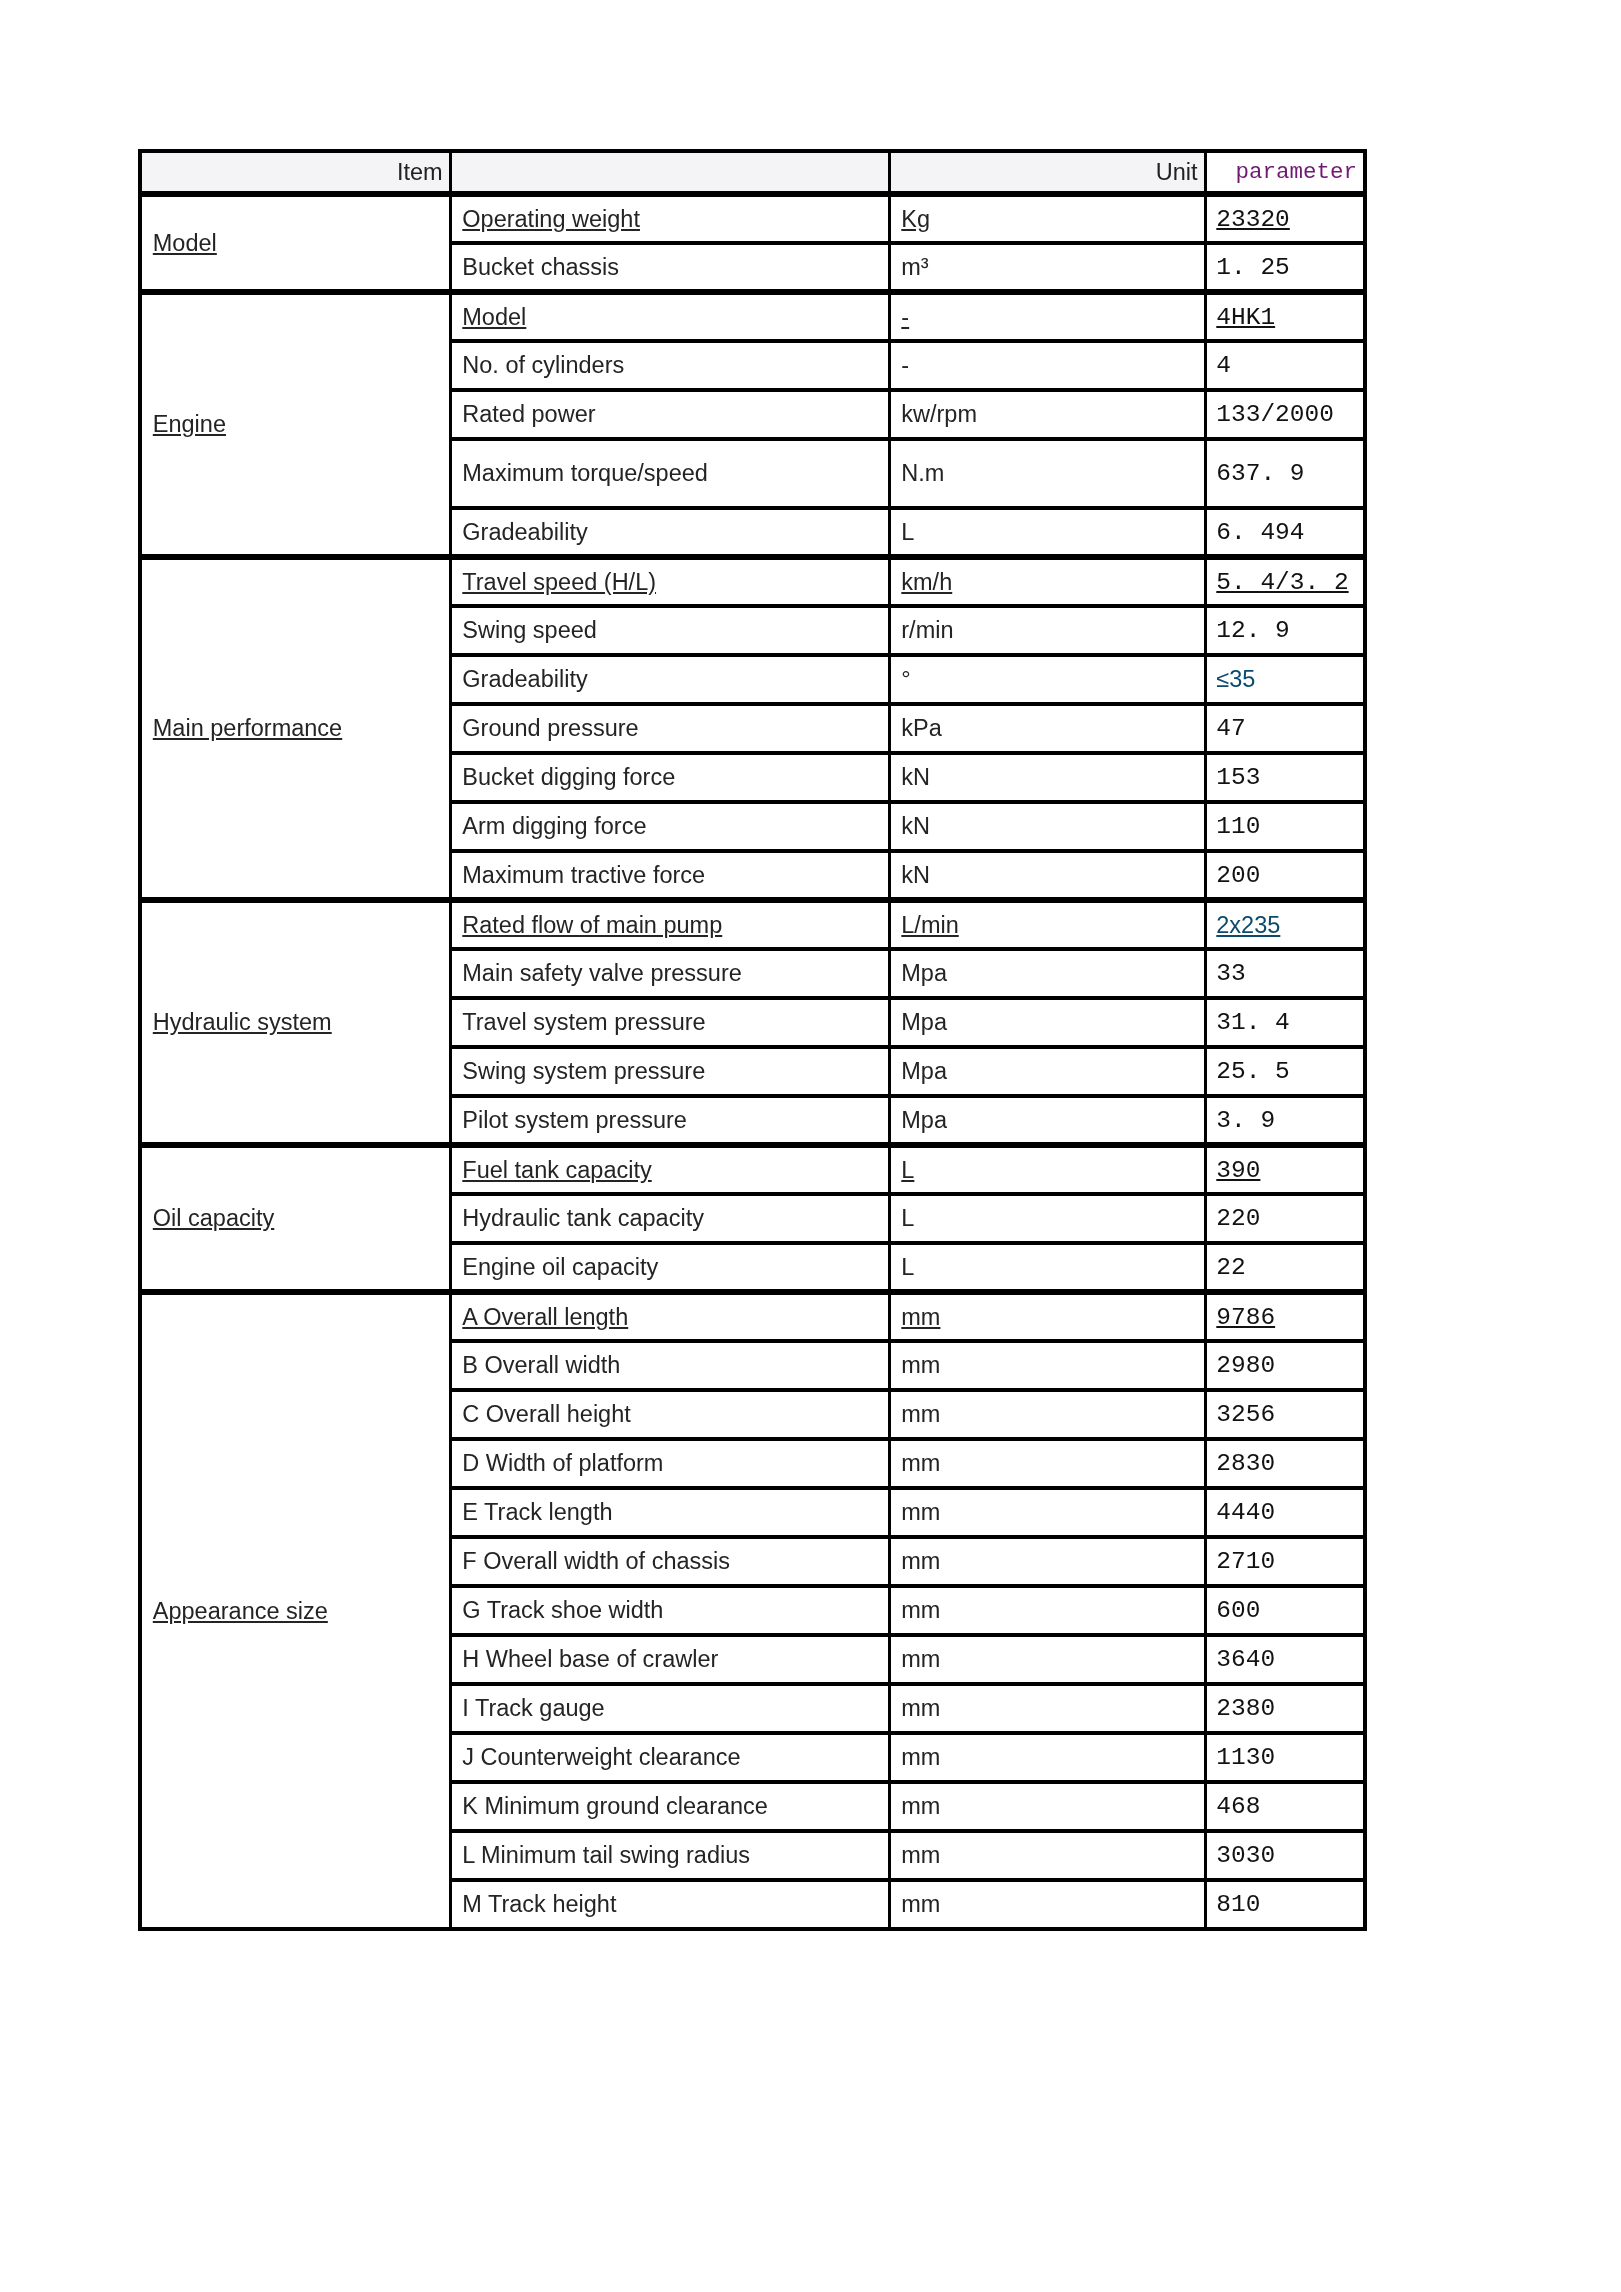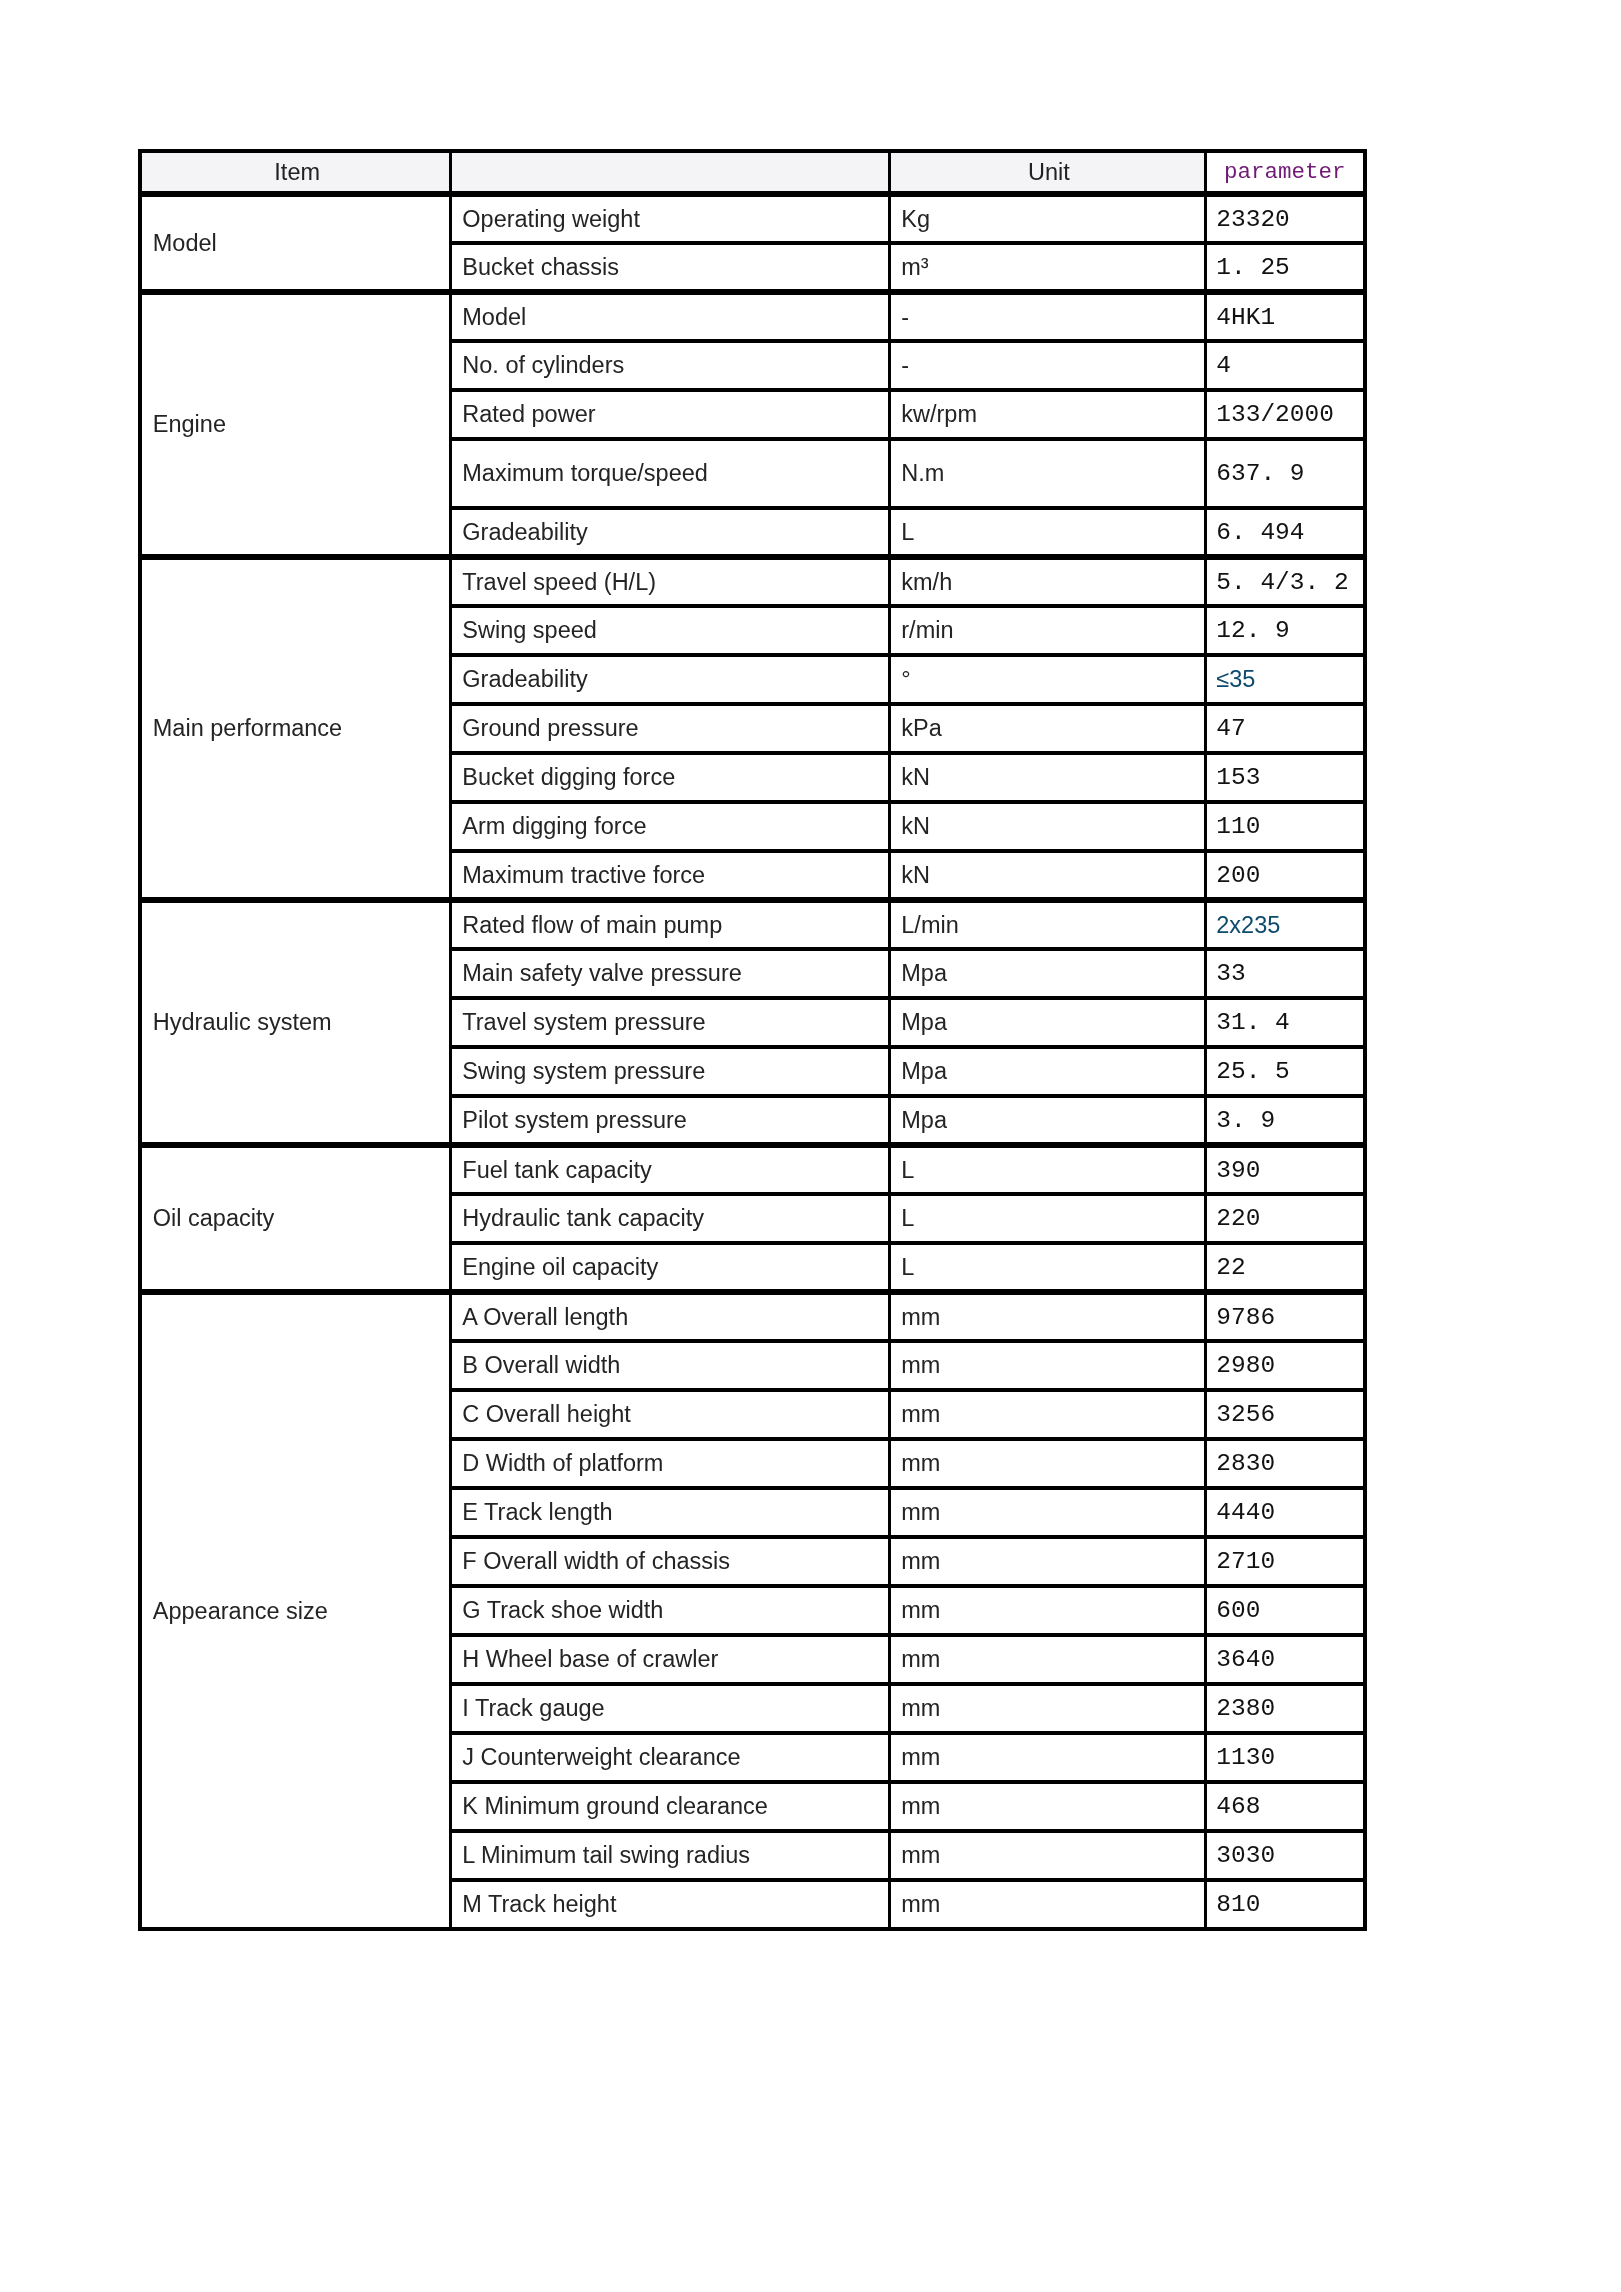--- a/index.html
+++ b/index.html
@@ -25,24 +25,24 @@
   }
   .spec-table th, .spec-table td {
     border-left: 3.9px solid var(--border-color, #000);
     border-right: 3.9px solid var(--border-color, #000);
     border-top: 4.9px solid var(--border-color, #000);
     border-bottom: 4.9px solid var(--border-color, #000);
     vertical-align: middle;
     overflow: hidden;
     white-space: nowrap;
   }
-  tr.section-start td { border-top: 6.9px solid var(--border-color, #000); }
+  tr.section-start td { border-top: 6.9px solid var(--border-color, #000); text-decoration: underline; }
   th.hdr {
     background: var(--header-bg, #f4f4f6);
-    text-align: center;
+    text-align: right;
     font-weight: normal;
     font-size: 23.5px;
     color: #222;
     height: 43px;
     padding: 2px 5.9px 2px 9.8px;
     margin-top: 12px;
   }
   th.hdr-param {
     background: #ffffff;
     font-family: "Liberation Mono", monospace;

